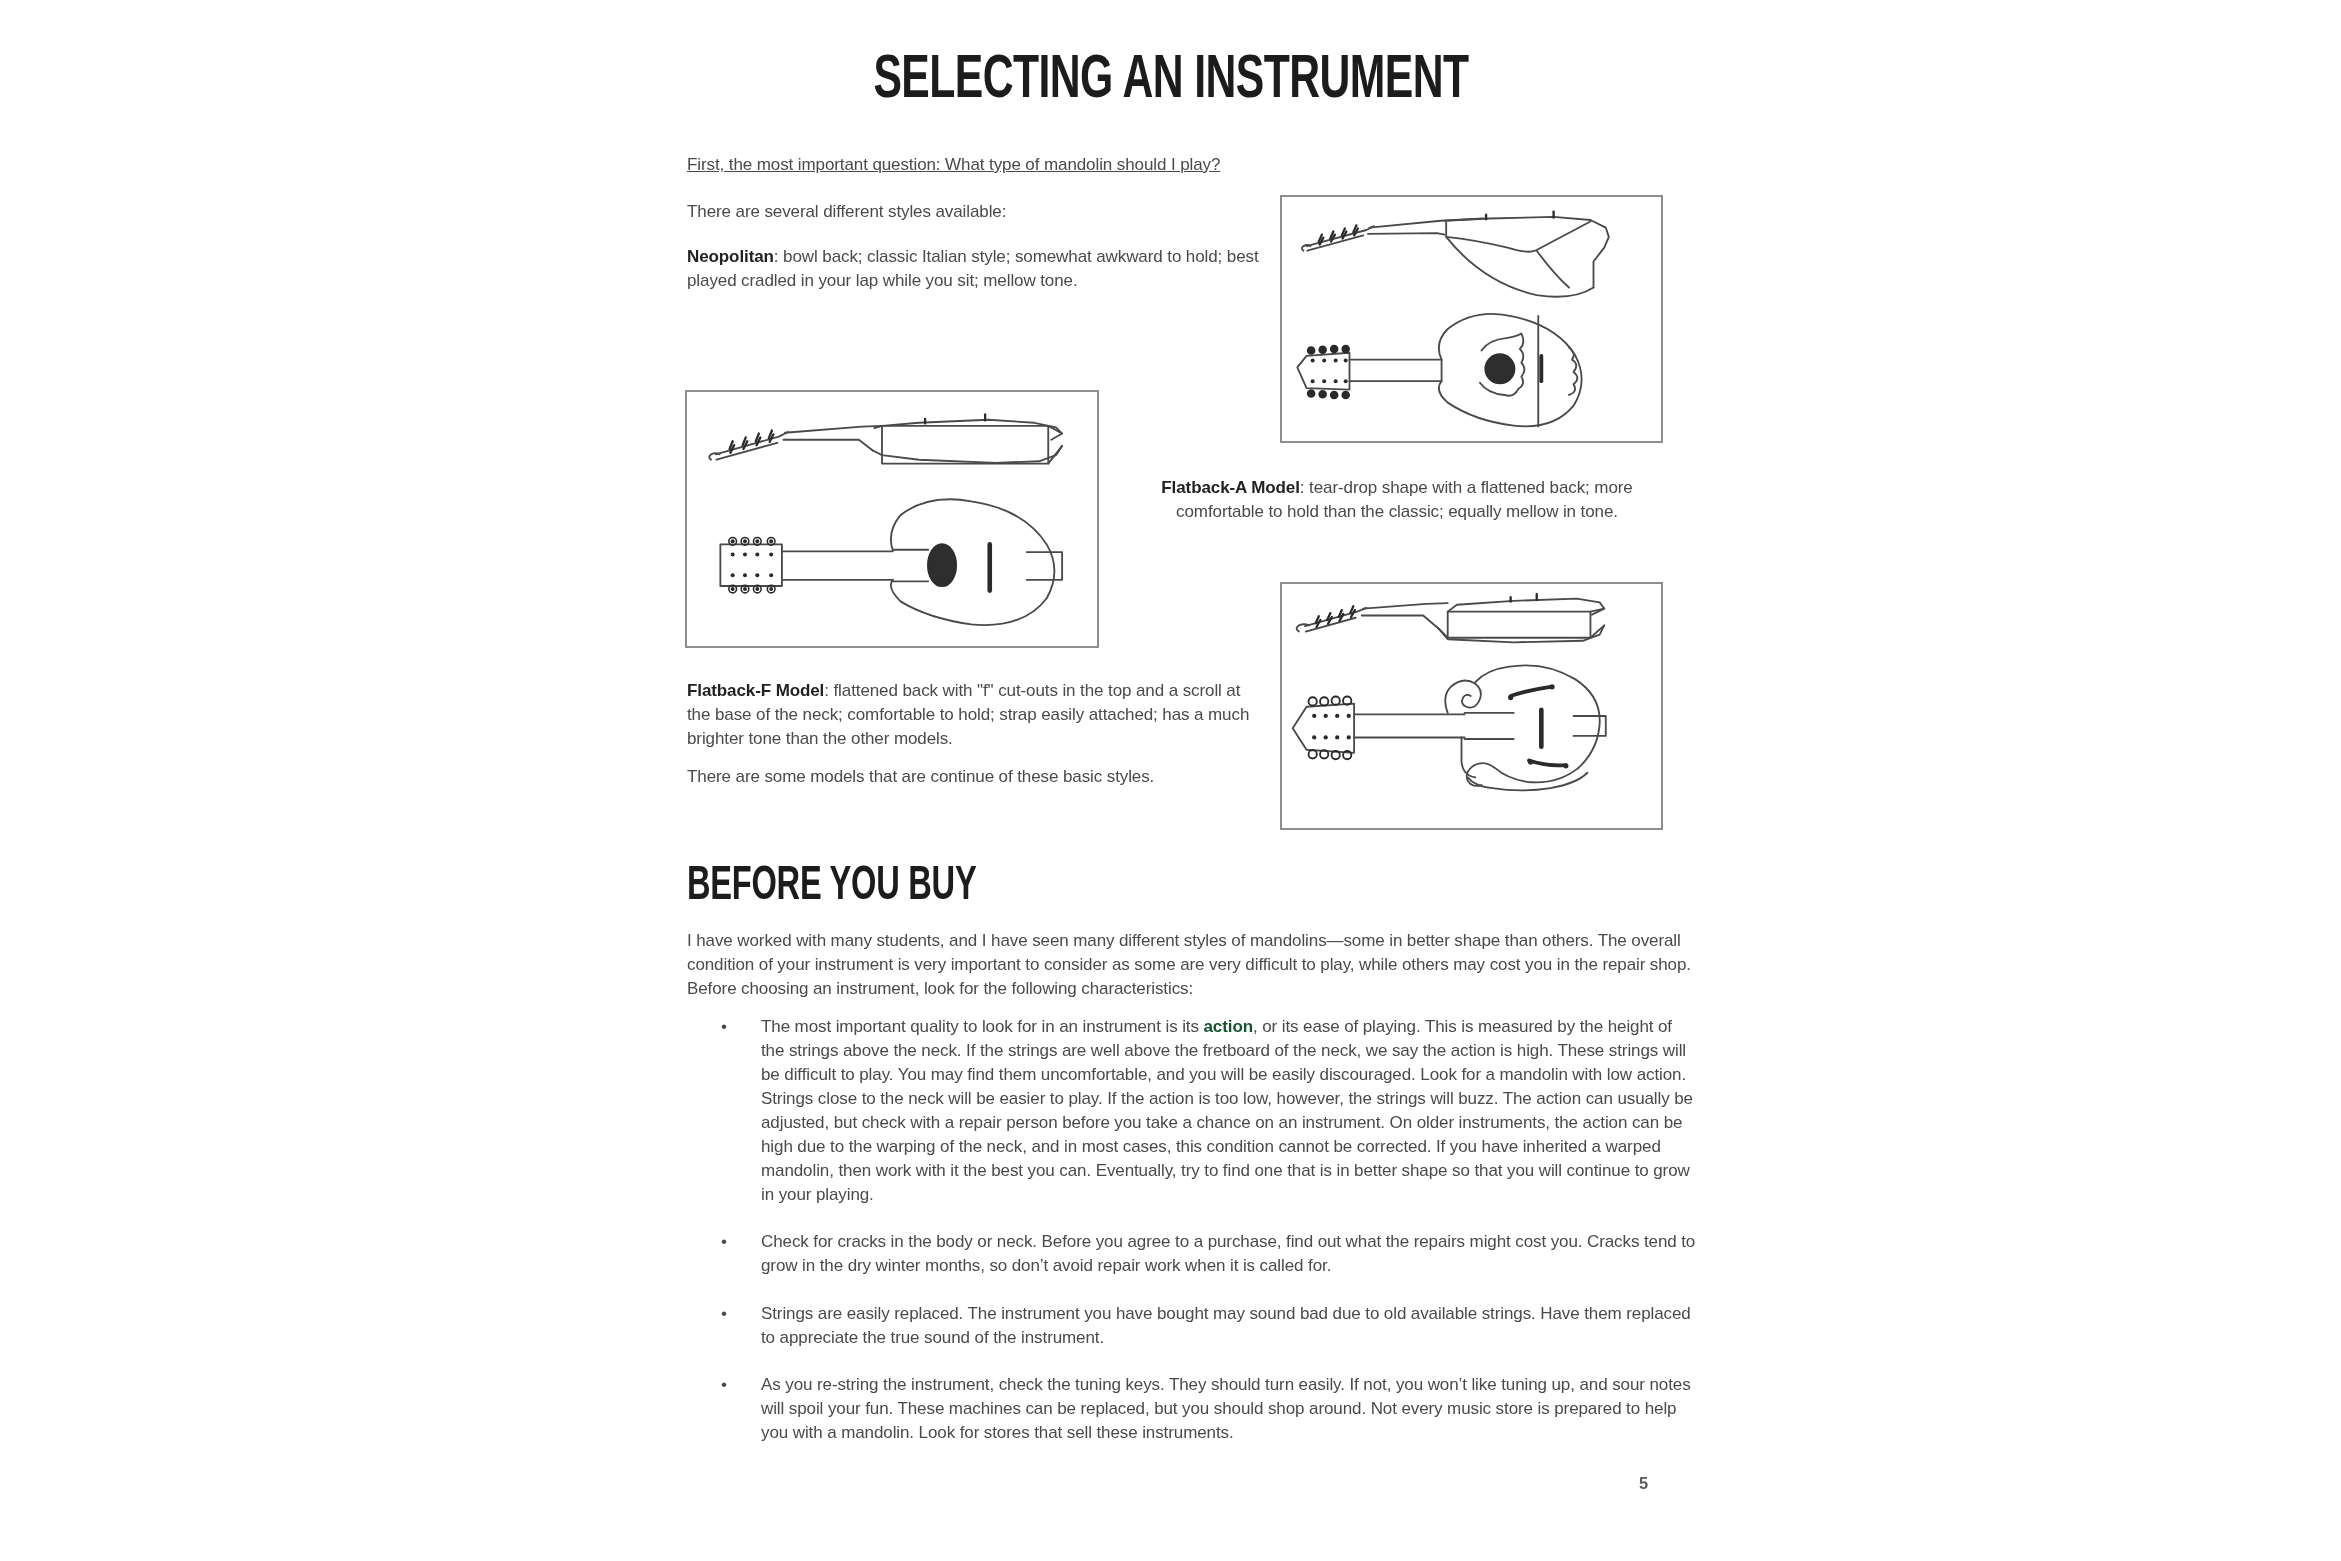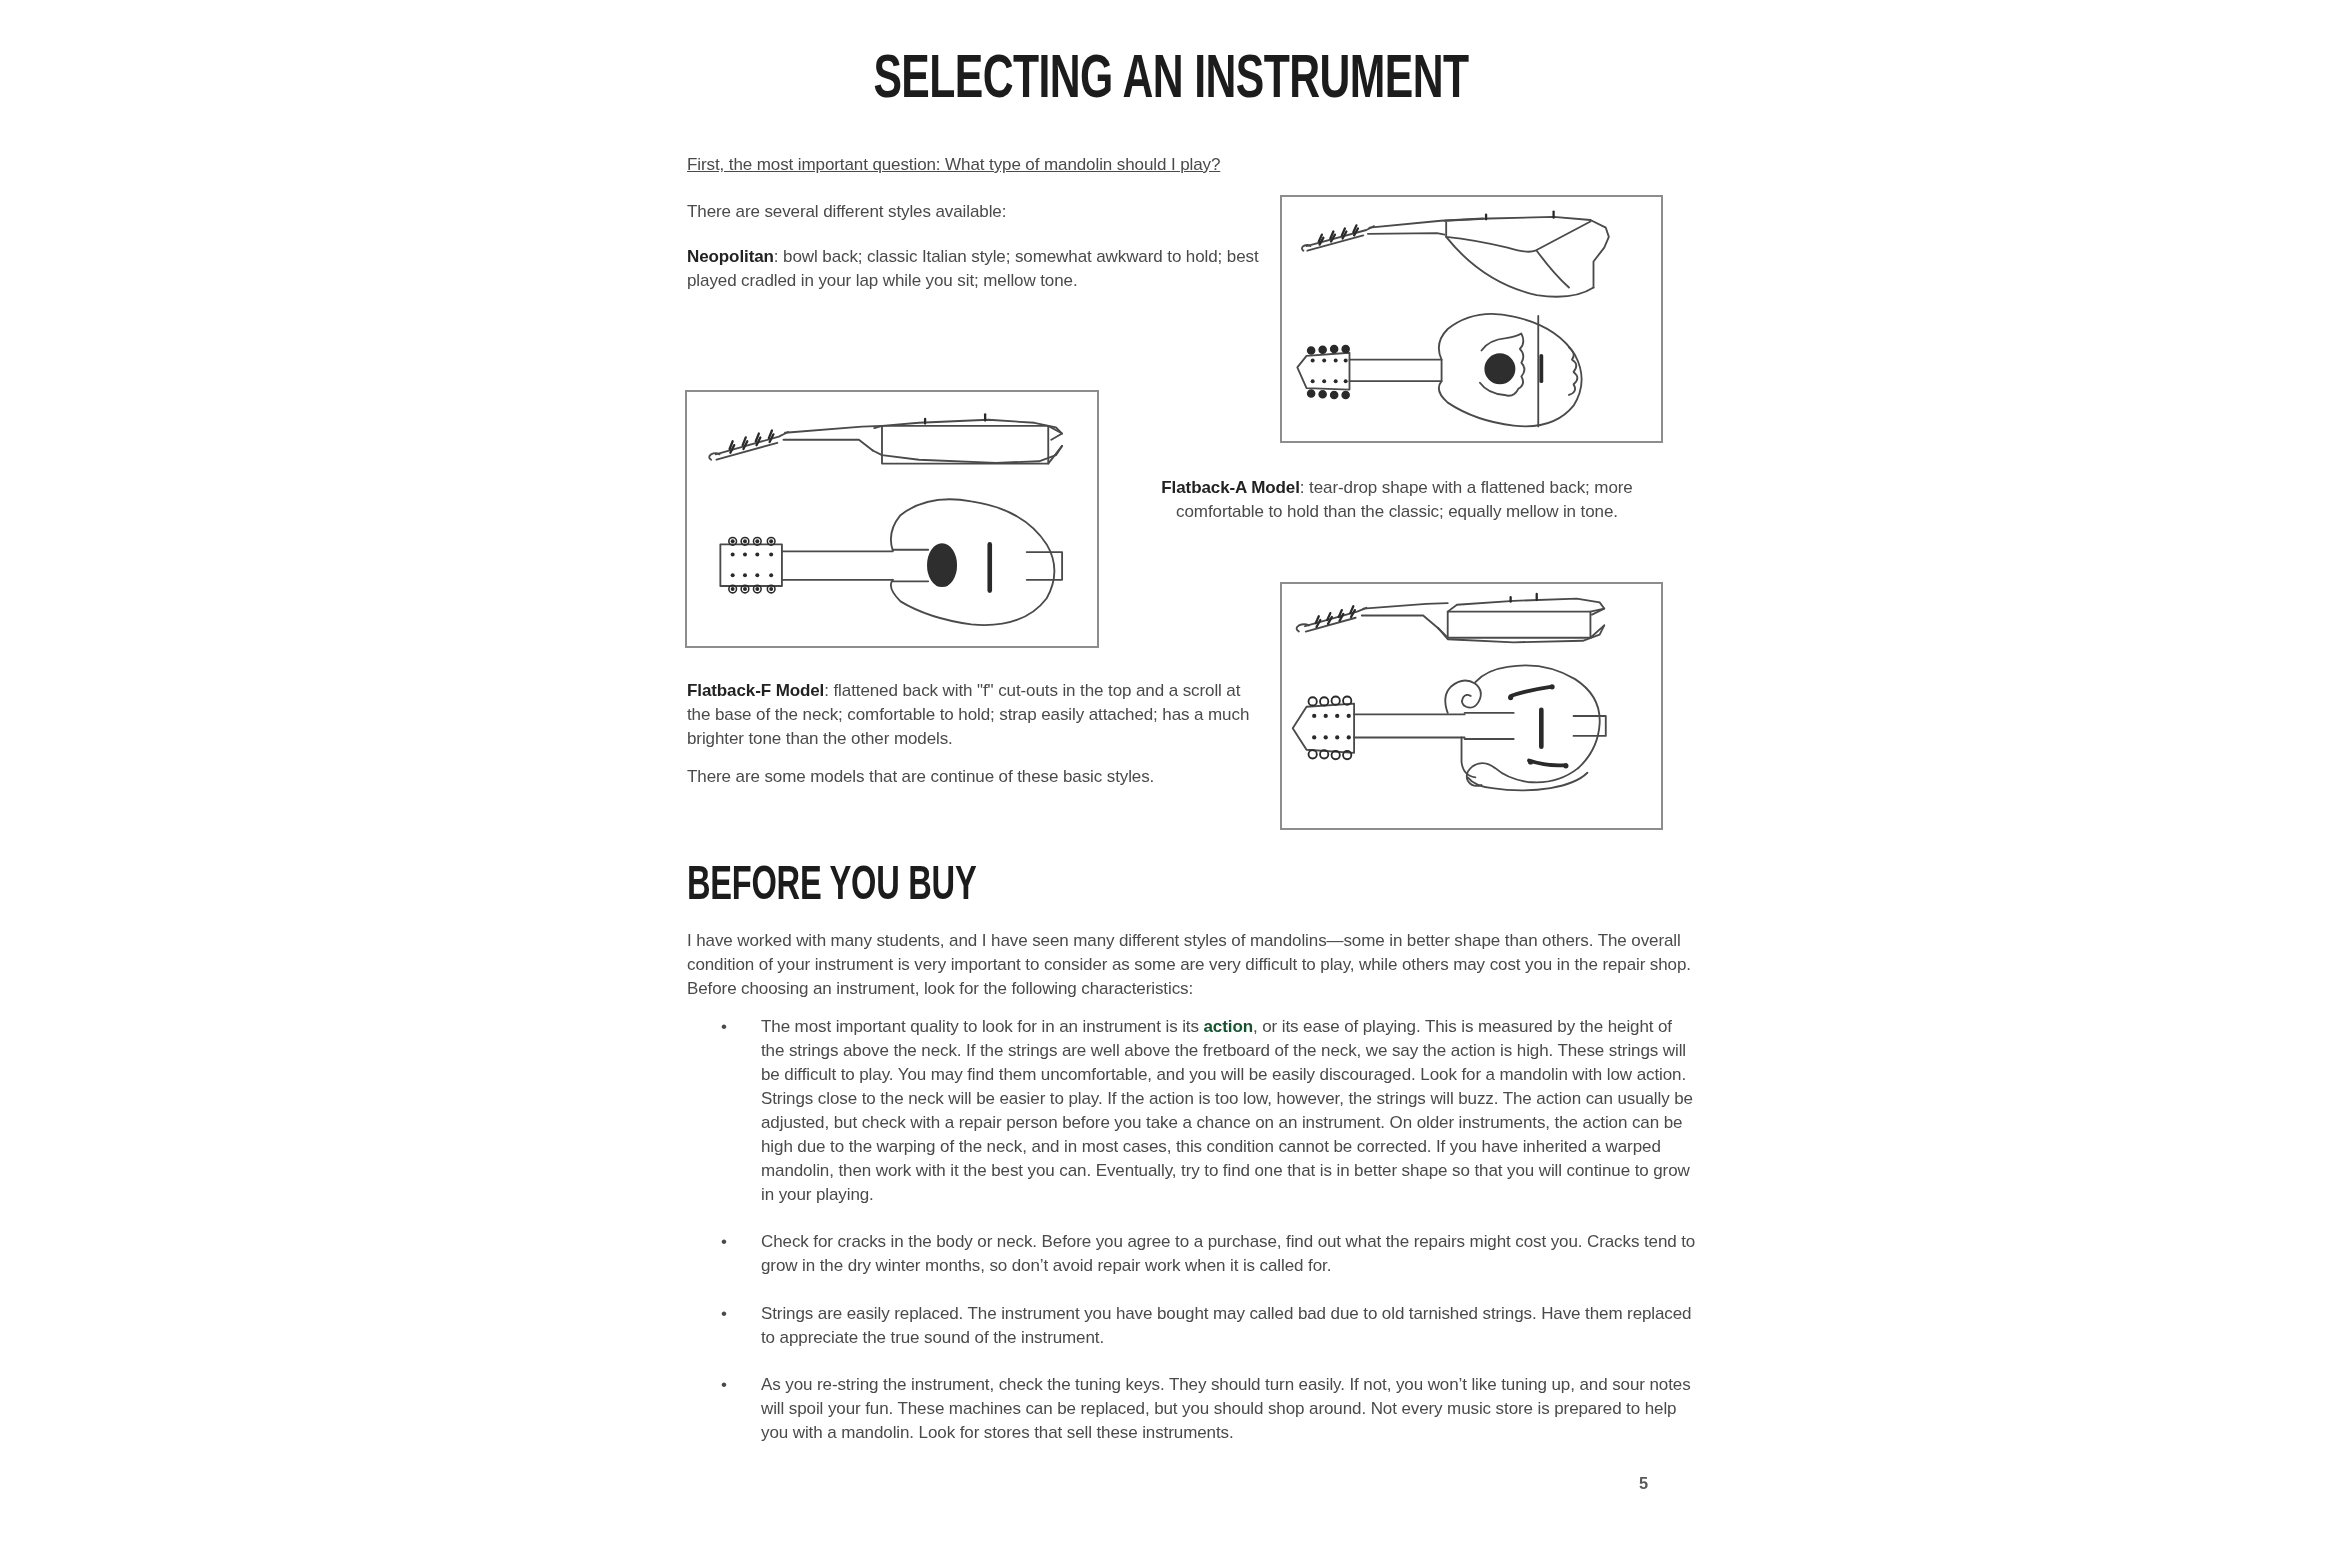--- a/index.html
+++ b/index.html
@@ -405,21 +405,21 @@
       <span>The most important quality to look for in an instrument is its </span><b>action</b><span>, or its ease of playing. This is measured by the height of the strings above the neck. If the strings are well above the fretboard of the neck, we say the action is high. These strings will be difficult to play. You may find them uncomfortable, and you will be easily discouraged. Look for a mandolin with low action. Strings close to the neck will be easier to play. If the action is too low, however, the strings will buzz. The action can usually be adjusted, but check with a repair person before you take a chance on an instrument. On older instruments, the action can be high due to the warping of the neck, and in most cases, this condition cannot be corrected. If you have inherited a warped mandolin, then work with it the best you can. Eventually, try to find one that is in better shape so that you will continue to grow in your playing.</span>
     </div>
 
     <div class="bullet-row">
       <span class="dot">•</span>
       <span>Check for cracks in the body or neck. Before you agree to a purchase, find out what the repairs might cost you. Cracks tend to grow in the dry winter months, so don’t avoid repair work when it is called for.</span>
     </div>
 
     <div class="bullet-row">
       <span class="dot">•</span>
-      <span>Strings are easily replaced. The instrument you have bought may called bad due to old tarnished strings. Have them replaced to appreciate the true sound of the instrument.</span>
+      <span>Strings are easily replaced. The instrument you have bought may sound bad due to old available strings. Have them replaced to appreciate the true sound of the instrument.</span>
     </div>
 
     <div class="bullet-row">
       <span class="dot">•</span>
       <span>As you re-string the instrument, check the tuning keys. They should turn easily. If not, you won’t like tuning up, and sour notes will spoil your fun. These machines can be replaced, but you should shop around. Not every music store is prepared to help you with a mandolin. Look for stores that sell these instruments.</span>
     </div>
 
   </div>
 
   <div class="page-number">5</div>

